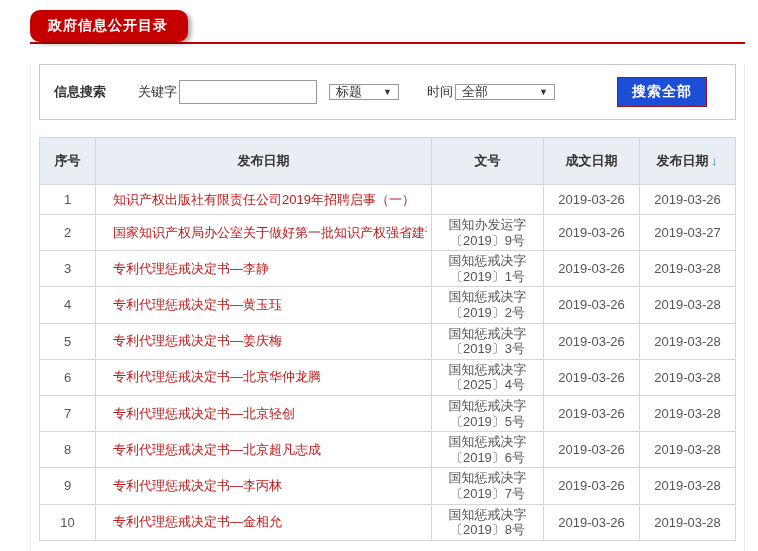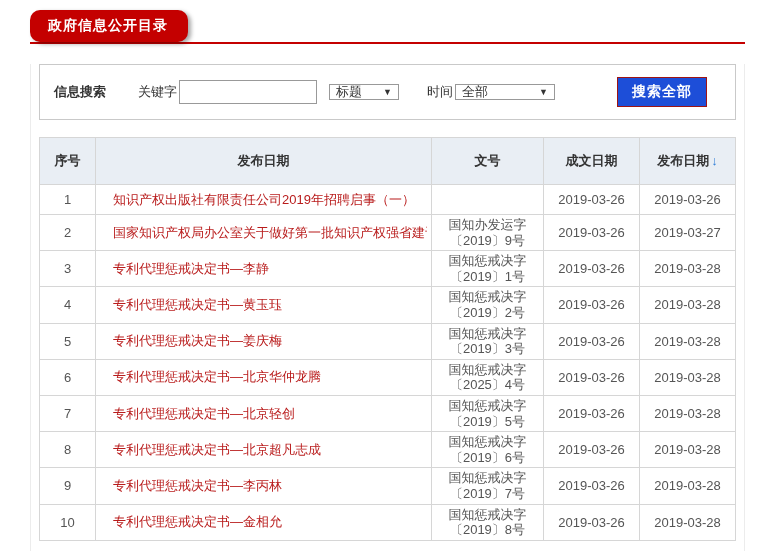--- a/index.html
+++ b/index.html
@@ -94,21 +94,21 @@
   .c-no    { width:56px;  text-align:center; }
   .c-title { }
   .c-doc   { width:112px; text-align:center; font-size:12px; line-height:1.2; color:#555; }
   .c-date  { width:96px;  text-align:center; font-size:12.5px; }
   .c-title a {
     color:#b91c1c; text-decoration:none; cursor:pointer;
     display:block; padding-left:13px;
     white-space:nowrap; overflow:hidden;
   }
   .sort-icon { color:#2f7ed8; font-weight:bold; font-size:13px; margin-left:2px; }
-  .th-sortable { cursor:pointer; }
+  .th-sortable { cursor:pointer;font-family:Liberation Mono, monospace; }
 
   
   .pager {
     margin:11px 2px 6px 2px;
     display:flex; align-items:center;
     font-size:13px; color:#333;
   }
   .pager .total-label { margin-right:4px; }
   .pager .total-value { font-weight:bold; margin-right:10px; }
   .pager .page-info { margin-right:14px; }

